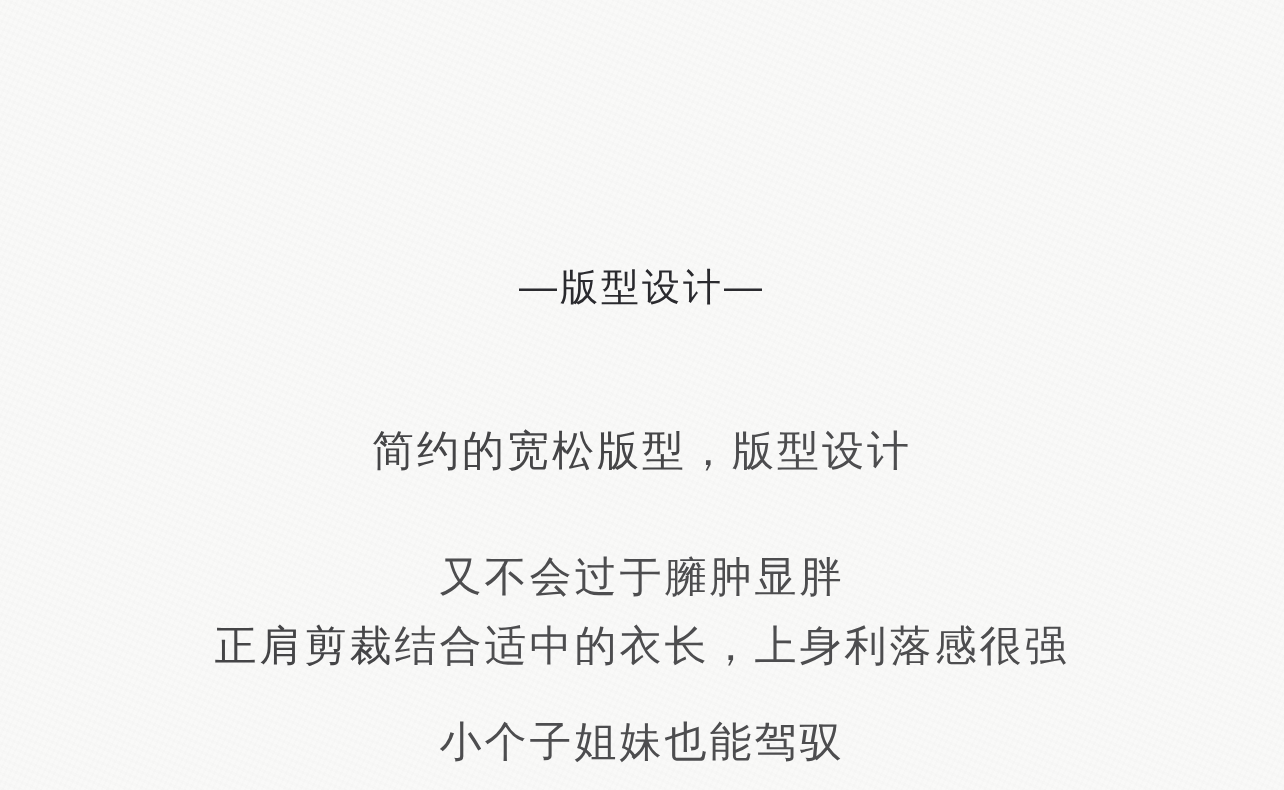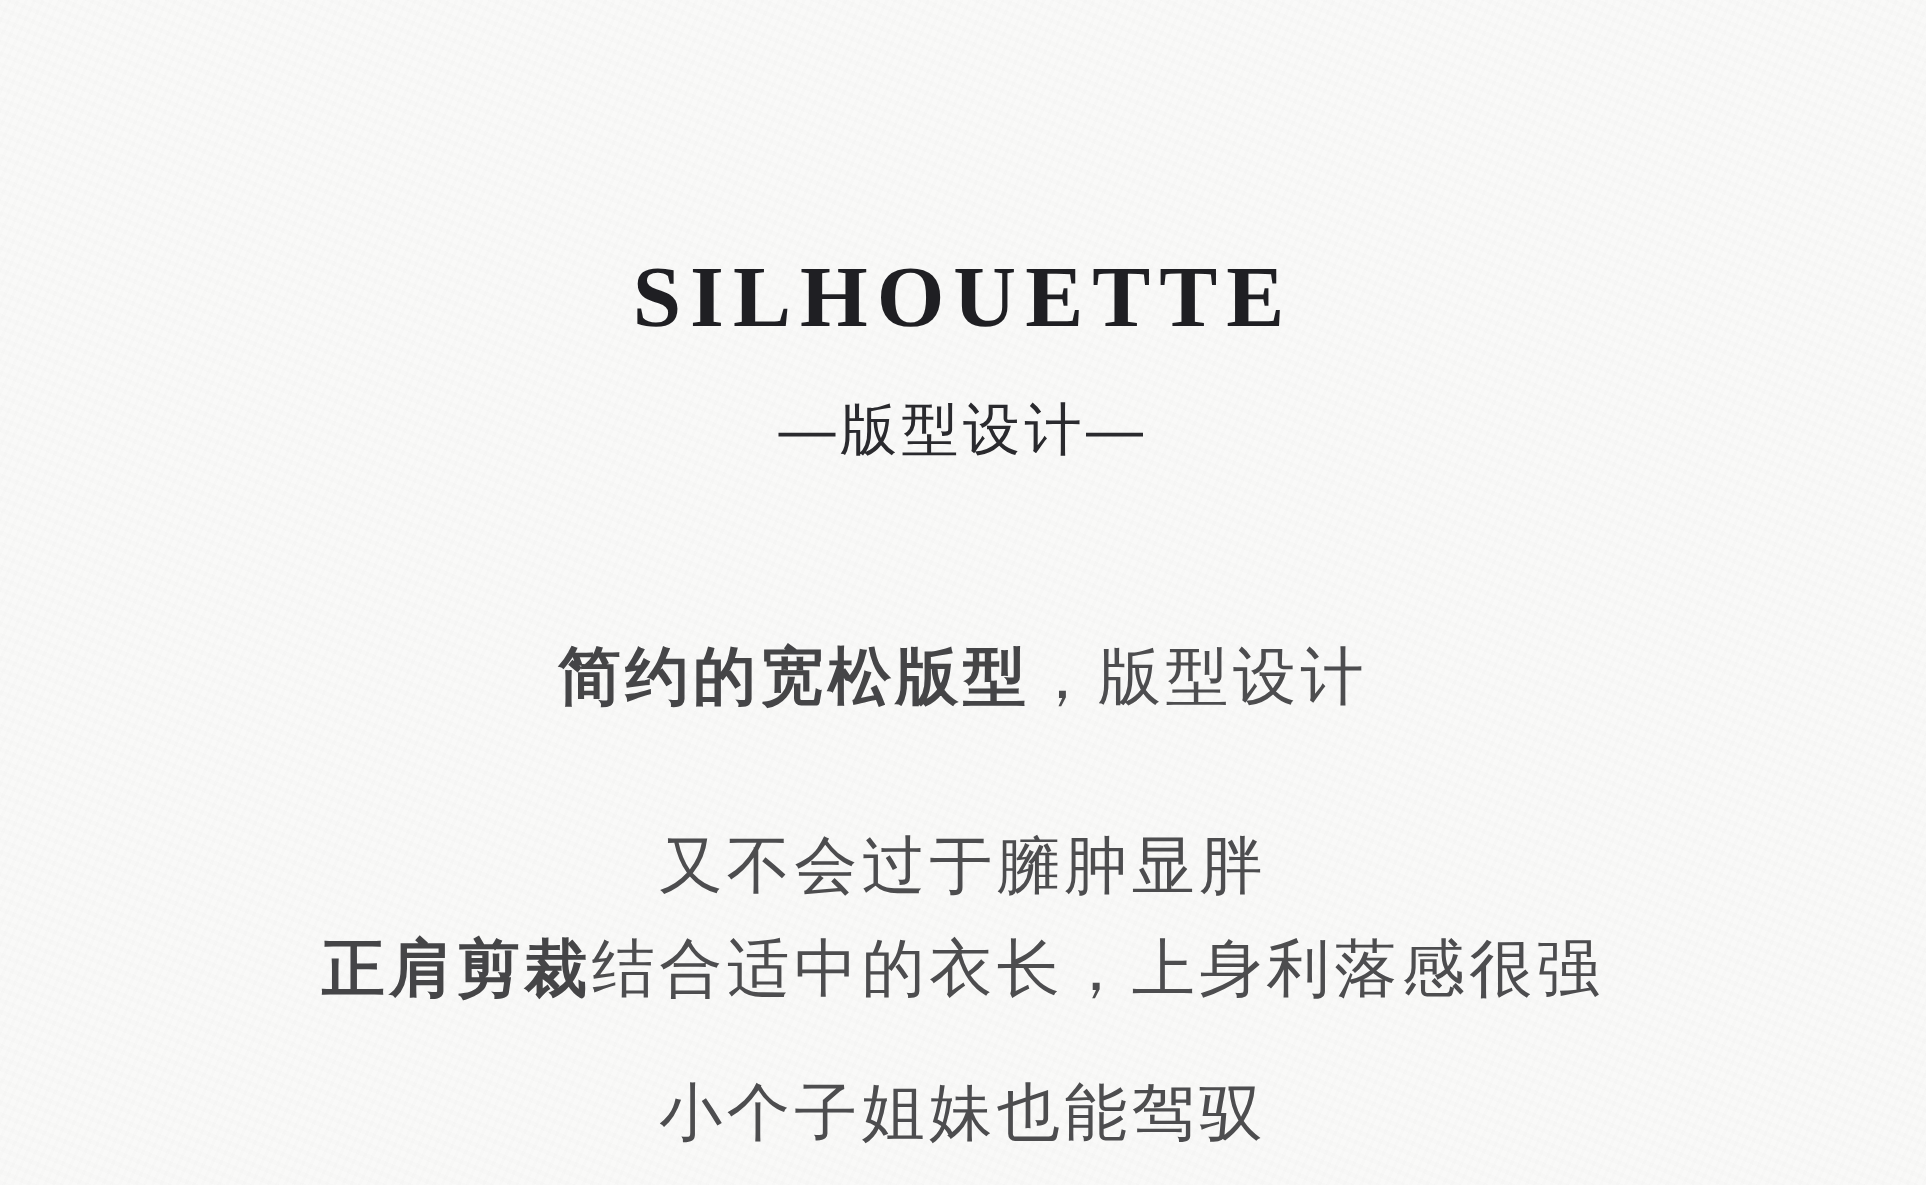--- a/index.html
+++ b/index.html
@@ -57,36 +57,35 @@
     position: absolute;
     left: 0;
     width: 100%;
     margin: 0;
     font-size: 42px;
     line-height: 1.35;
     letter-spacing: 3px;
     color: var(--body-color, #4d4d4f);
   }
   .line strong {
-    font-weight: 700;
+    font-weight: 400;
     color: var(--body-bold-color, #454547);
   }
   .line-1 { top: 423px; }
   .line-2 { top: 549px; }
   .line-3 { top: 618px; }
   .line-4 { top: 714px; }
 </style>
 </head>
 <body style="--bg: #f9f9f8; --title-color: #1f1f23; --subtitle-color: #2a2a2e; --body-color: #4d4d4f; --body-bold-color: #454547;">
 
 <div class="grain"></div>
 
 <main class="section">
 
-  <h1 class="title">SILHOUETTE</h1>
 
   <h2 class="subtitle">—版型设计—</h2>
 
   <p class="line line-1"><strong>简约的宽松版型</strong><span>，版型设计</span></p>
 
   <p class="line line-2"><strong></strong><span>又不会过于臃肿显胖</span></p>
 
   <p class="line line-3"><strong>正肩剪裁</strong><span>结合适中的衣长，上身利落感很强</span></p>
 
   <p class="line line-4"><strong></strong><span>小个子姐妹也能驾驭</span></p>

